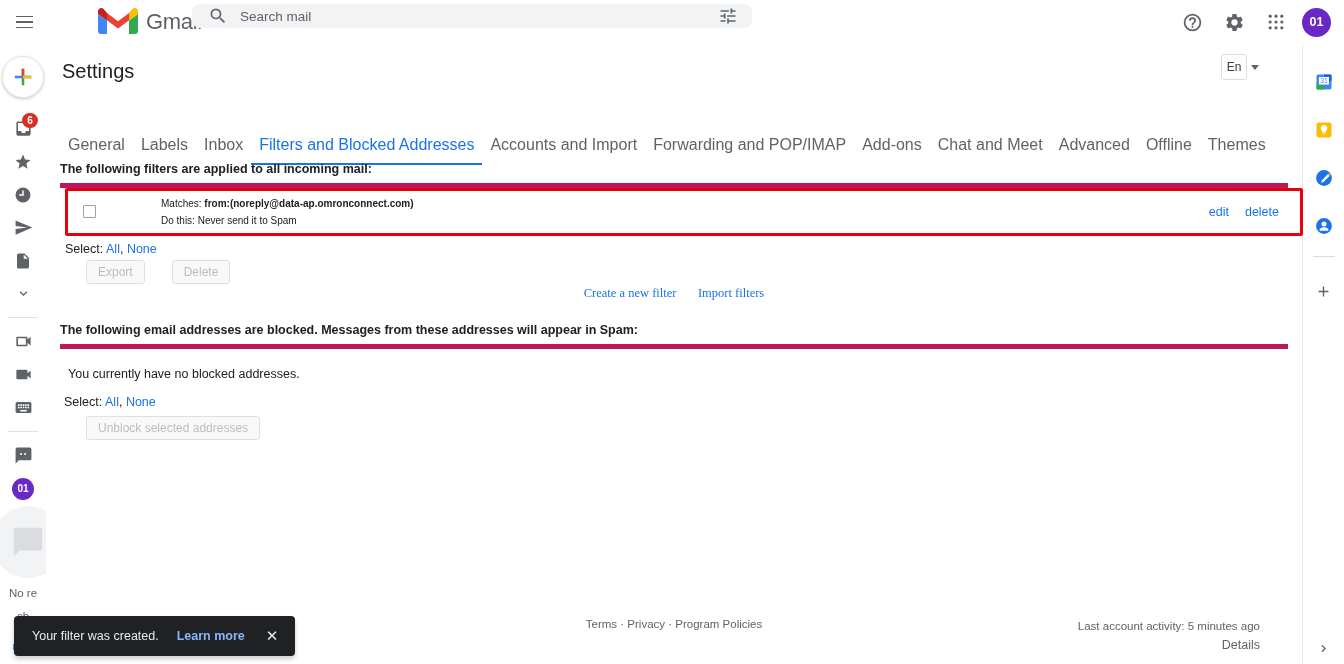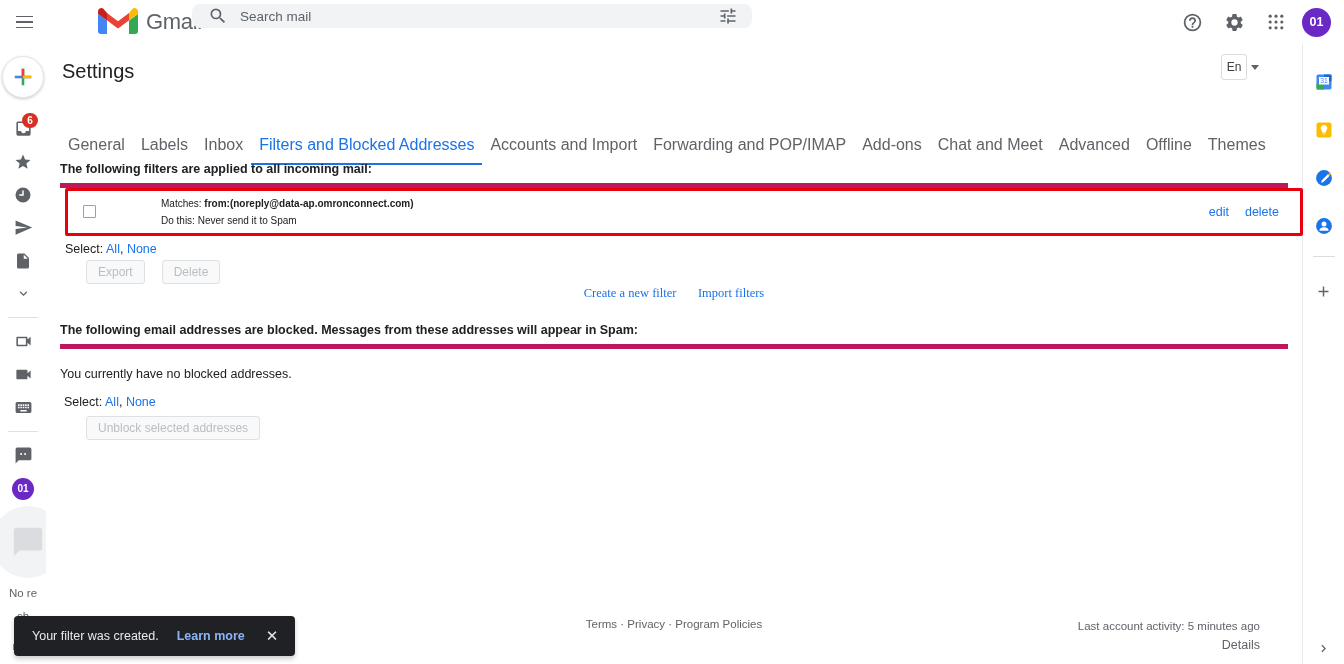--- a/index.html
+++ b/index.html
@@ -420,34 +420,34 @@
         </div>
       </div>
 
       <div class="filter-highlight"></div>
 
       <div class="selectline" style="position:absolute; top:80px; left:5px;">
         <span>Select:</span>
         <span class="lnk">All</span><span>,</span>
         <span class="lnk">None</span>
       </div>
-      <div style="position:absolute; top:98px; left:26px; display:flex; gap:17px;">
+      <div style="position:absolute; top:98px; left:26px; display:flex; gap:27px;">
         <button class="btn-ghost">Export</button>
         <button class="btn-ghost">Delete</button>
       </div>
     </div>
 
     <div class="centerlinks" style="margin-top:14px;">
       <span class="lnk">Create a new filter</span>
       <span class="lnk">Import filters</span>
     </div>
 
     <div style="margin-top:22px;">
       <div class="sect-head">The following email addresses are blocked. Messages from these addresses will appear in Spam:</div>
-      <div class="plaintext" style="margin-top:18px; margin-left:0;">You currently have no blocked addresses.</div>
+      <div class="plaintext" style="margin-top:18px; margin-left:8px;">You currently have no blocked addresses.</div>
       <div class="selectline" style="margin-top:14px; margin-left:4px;">
         <span>Select:</span>
         <span class="lnk">All</span><span>,</span>
         <span class="lnk">None</span>
       </div>
       <div style="margin-top:7px; margin-left:26px;">
         <button class="btn-ghost">Unblock selected addresses</button>
       </div>
     </div>
 

